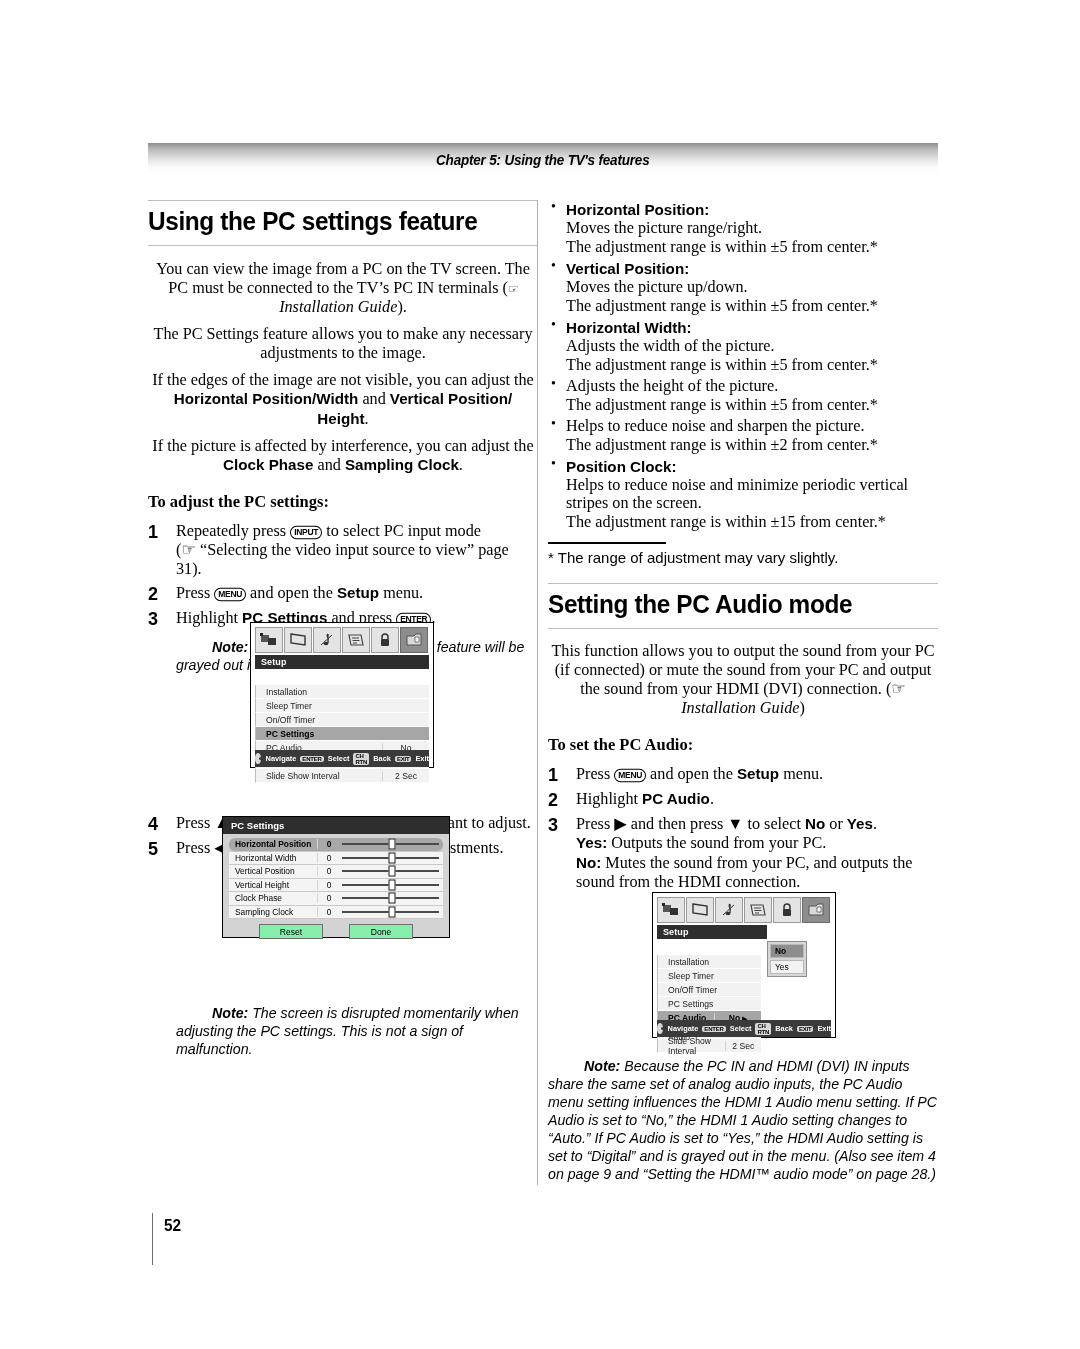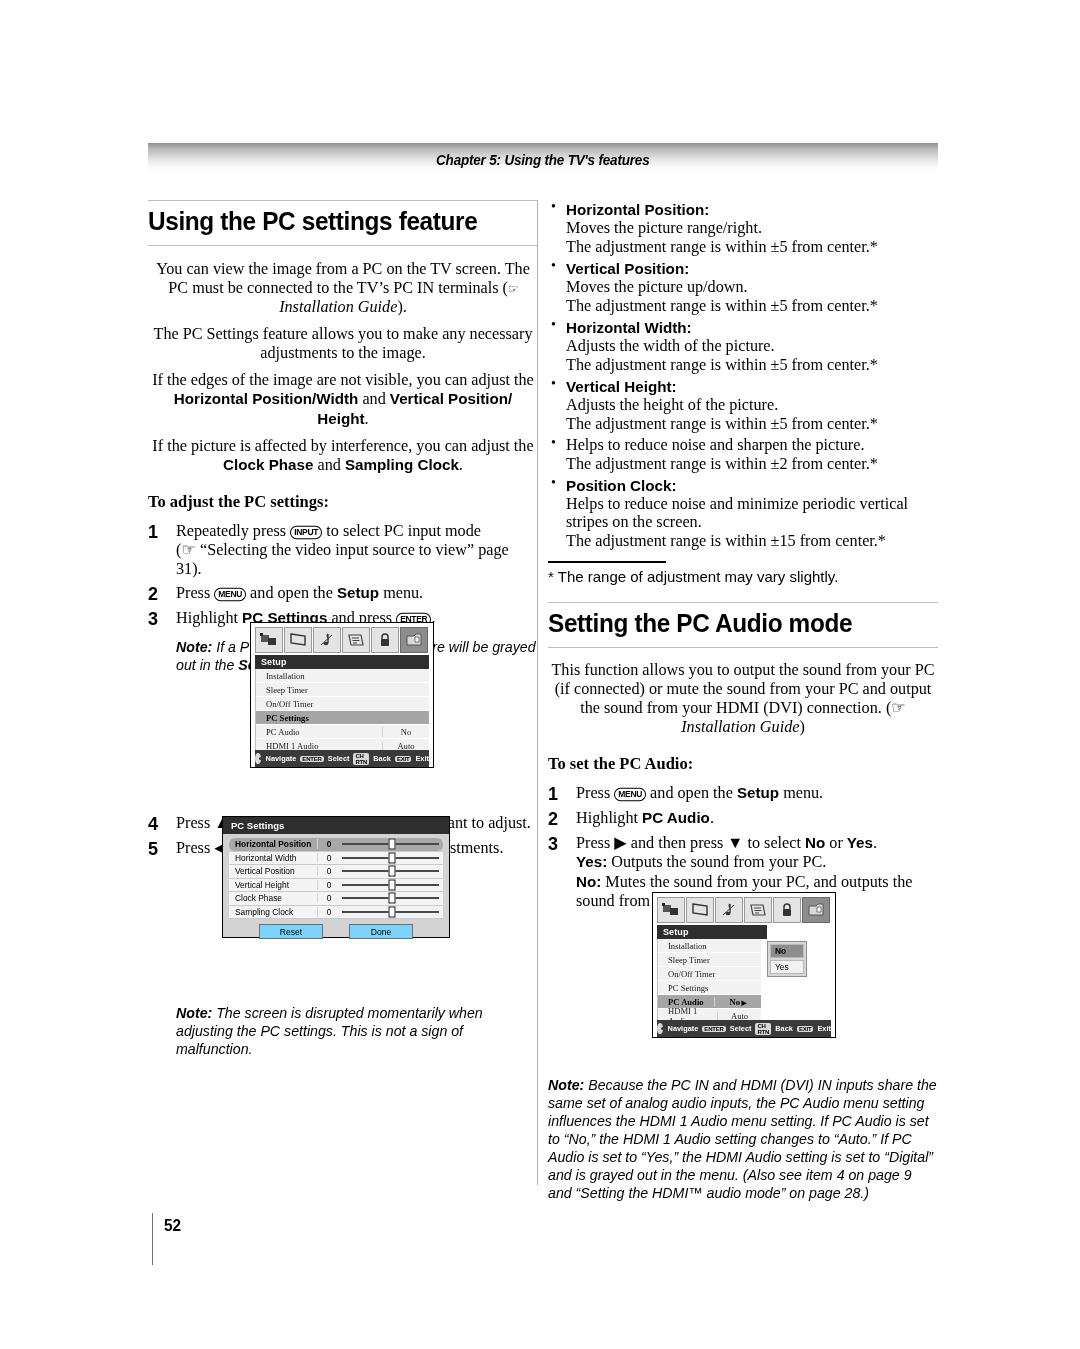--- a/index.html
+++ b/index.html
@@ -105,21 +105,21 @@
   .hand { font-family: "DejaVu Sans", sans-serif; font-size: 12px; letter-spacing: -1px; }
 
   
   p.note {
     font-family: "Liberation Sans", sans-serif;
     font-style: italic;
     font-size: 14.2px;
     line-height: 1.27;
     margin: 8px 0 0 0;
   }
-  p.note b { font-weight: bold; }
+  p.note b { font-weight: bold; margin-left: 36px; }
 
   
   .step {
     display: flex;
     margin: 0 0 5px 0;
   }
   .step-num {
     font-family: "Liberation Sans", sans-serif;
     font-weight: bold;
     font-size: 18px;
@@ -206,21 +206,21 @@
 
   .tv-title {
     background: #2e2e2e;
     color: #fff;
     font-size: 9px;
     font-weight: bold;
     padding: 2px 0 2px 6px;
     margin: 2px 4px 0 4px;
     letter-spacing: 0.1px;
   }
-  .tv-rows { margin: 0 4px; font-family: Liberation Serif, serif; }
+  .tv-rows { margin: 16px 4px; }
   .tv-row {
     display: flex;
     align-items: center;
     height: 14px;
     background: #f2f2f2;
     border-bottom: 1px solid #ffffff;
     border-left: 1px solid #bdbdbd;
     font-size: 8.6px;
     color: #1a1a1a;
     padding-left: 10px;
@@ -324,21 +324,21 @@
     width: 5px; height: 9px;
     background: #fff; border: 1.2px solid #1a1a1a;
     transform: translate(-50%, -50%);
   }
   #pcs-buttons {
     display: flex; justify-content: center; gap: 26px;
     margin-top: 5px;
   }
   #pcs-buttons .btn {
     width: 62px; height: 13px;
-    background: #7dd3fc;
+    background: #86efac;
     border: 1px solid #6e6e6e;
     font-size: 8.6px;
     display: flex; align-items: center; justify-content: center;
   }
 
   svg.ic { display: block; }
 </style>
 </head>
 <body>
 
@@ -423,21 +423,20 @@
         <div class="bl-title">Vertical Position:</div>
         <div class="bl-line">Moves the picture up/down.</div>
         <div class="bl-line">The adjustment range is within ±5 from center.*</div>
       </li>
       <li>
         <div class="bl-title">Horizontal Width:</div>
         <div class="bl-line">Adjusts the width of the picture.</div>
         <div class="bl-line">The adjustment range is within ±5 from center.*</div>
       </li>
       <li>
-        <div class="bl-title">Vertical Height:</div>
         <div class="bl-line">Adjusts the height of the picture.</div>
         <div class="bl-line">The adjustment range is within ±5 from center.*</div>
       </li>
       <li>
         <div class="bl-line">Helps to reduce noise and sharpen the picture.</div>
         <div class="bl-line">The adjustment range is within ±2 from center.*</div>
       </li>
       <li>
         <div class="bl-title">Position Clock:</div>
         <div class="bl-line">Helps to reduce noise and minimize periodic vertical stripes on the screen.</div>

